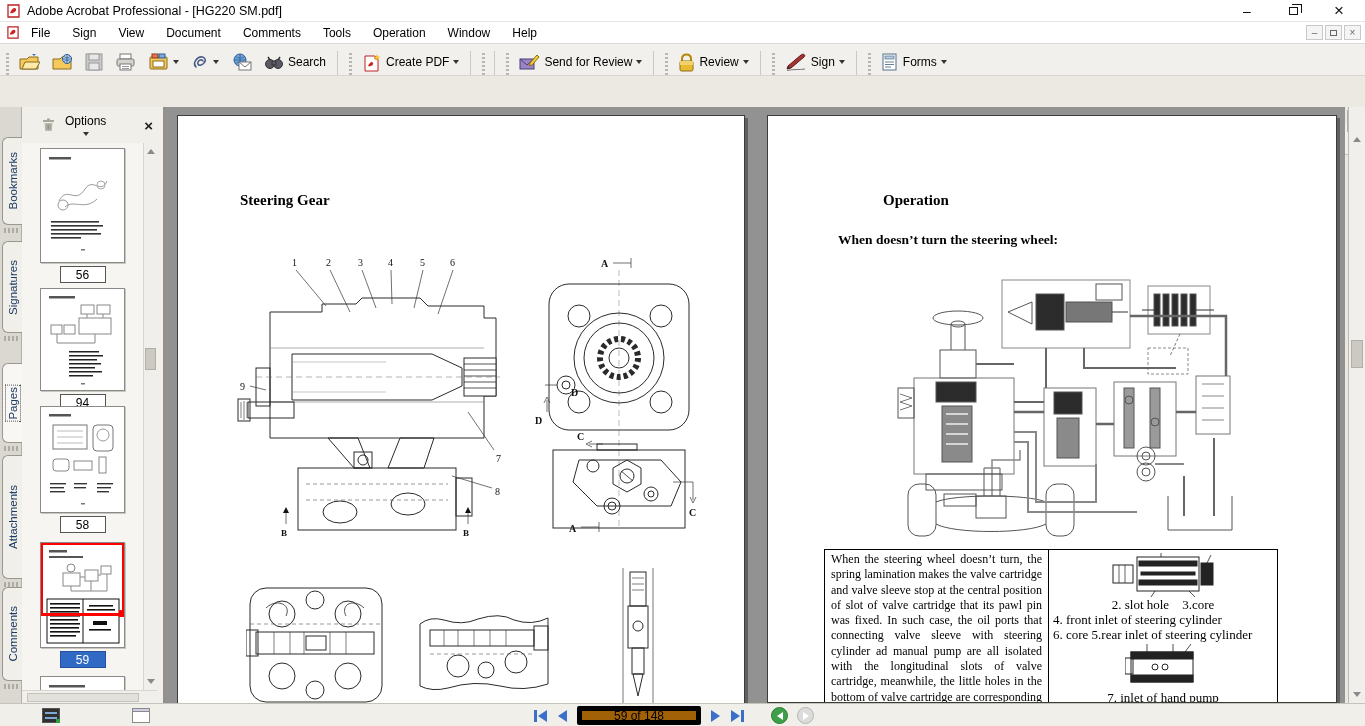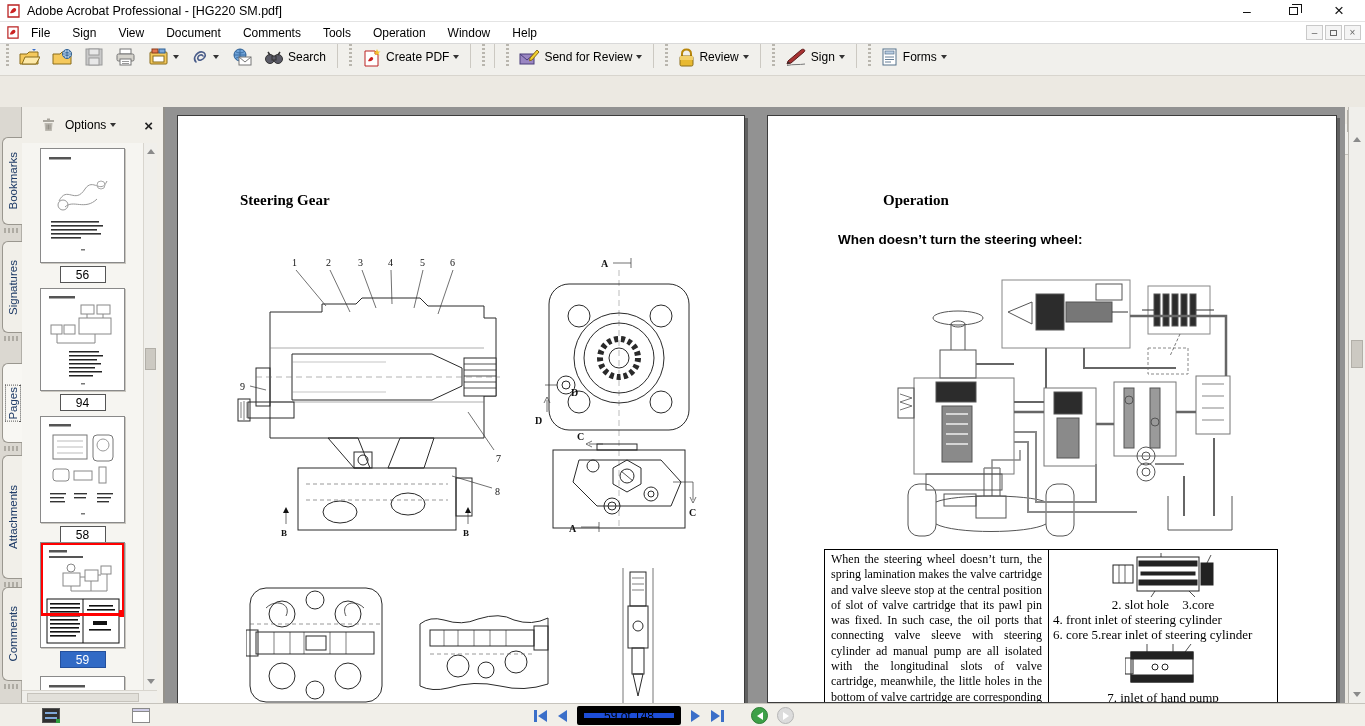--- a/index.html
+++ b/index.html
@@ -20,21 +20,21 @@
     border:1px solid #111; border-bottom:none; border-left:none; background:transparent;}
   
   .menubar { position:absolute; top:22px; left:0; width:1365px; height:22px; background:#fff;
     display:flex; align-items:center; border-bottom:1px solid #d9d9d9;}
   .menubar .mitem { padding:2px 11px; cursor:default; }
   .childctl { margin-left:auto; display:flex; gap:2px; padding-right:4px;}
   .childctl .cbtn { width:17px; height:15px; border:1px solid #c9c9c9; background:#f4f4f4; color:#666;
     font-size:10px; display:flex; align-items:center; justify-content:center;}
   .restore-sm { width:7px; height:6px; border:1px solid #666; position:relative;}
   
-  .tb { position:absolute; left:0; width:1365px; background:#f1f0ec; display:flex; align-items:flex-start;}
+  .tb { position:absolute; left:0; width:1365px; background:#f1f0ec; display:flex; align-items:flex-end;}
   .tb1 { top:44px; height:32px; border-bottom:1px solid #d8d5ce;}
   .tb2 { top:76px; height:31px; border-bottom:1px solid #c6c3bc;margin-top:48px;}
   .grip { width:6px; height:22px; margin:0 4px 0 6px;
     background:repeating-linear-gradient(#b9b6ae 0 2px, transparent 2px 4px); width:3px;}
   .sep { width:1px; height:24px; background:#ccc9c2; margin:0 5px;}
   .tbtn { height:26px; display:flex; align-items:center; gap:4px; padding:0 5px; border:1px solid transparent;
     border-radius:2px; cursor:default; white-space:nowrap;}
   .tbtn.active { border:1px solid #888; background:#e3e1da; box-shadow:inset 1px 1px 2px rgba(0,0,0,.18);}
   .caret { width:0; height:0; border-left:3px solid transparent; border-right:3px solid transparent;
     border-top:4px solid #333; }
@@ -52,21 +52,21 @@
     border-right:none; border-radius:6px 0 0 6px; display:flex; align-items:center; justify-content:center; cursor:default;}
   .vtab span { writing-mode:vertical-rl; transform:rotate(180deg); font-size:11.5px; color:#1d3a66;}
   .vtab.sel { background:#f8f7f3; }
   .vtab.sel span { outline:1px dotted #555; outline-offset:1px; }
   .ridge { position:absolute; left:4px; width:14px; height:5px;
     background:repeating-linear-gradient(90deg,#aeaba3 0 2px, transparent 2px 4px);}
   
   .panel { position:absolute; left:22px; top:0; width:143px; height:596px; background:#f1efe9;
     border-right:2px solid #94918a;}
   .panel-head { height:36px; display:flex; align-items:center; gap:10px; padding:0 10px 0 20px;}
-  .panel-head .opts { display:flex; align-items:center; gap:4px; cursor:default;}
+  .panel-head .opts { display:flex; align-items:center; gap:4px; cursor:default;flex-direction:column;}
   .panel-head .closex { margin-left:auto; font-size:15px; font-weight:bold; color:#222; cursor:default;}
   .thumb-area { position:absolute; top:36px; left:0; width:121px; height:547px; background:#f6f5f1; overflow:hidden;}
   .vscroll { position:absolute; top:36px; left:121px; width:14px; height:547px; background:#f0efeb; border-left:1px solid #d8d5ce;}
   .vscroll .thumbbar { position:absolute; left:1px; width:11px; background:#ccc9c2; border:1px solid #b2afa8;}
   .chev { width:0; height:0; border-left:4px solid transparent; border-right:4px solid transparent; margin:0 auto;}
   .chev.up { border-bottom:5px solid #8a8a8a; margin-top:6px;}
   .chev.dn { border-top:5px solid #8a8a8a; position:absolute; bottom:6px; left:3px;}
   .hscroll { position:absolute; left:0; top:583px; width:135px; height:13px; background:#f0efeb; border-top:1px solid #d8d5ce;}
   .hscroll .hthumb { position:absolute; left:5px; top:2px; width:112px; height:9px; background:#e2e0da; border:1px solid #c6c3bc;}
   .thumb { position:absolute; left:18px; width:85px; cursor:default;border-radius:15px;}
@@ -76,21 +76,21 @@
   .tlabel.sel { background:#316ac5; color:#fff; border-color:#24509c;}
   .viewrect { position:absolute; left:-1px; top:-1px; width:85px; height:74px; border:3px solid #f00;}
   .viewrect .handle { position:absolute; right:-4px; bottom:-4px; width:7px; height:7px; background:#f00;}
   
   .docarea { position:absolute; left:165px; top:0; width:1180px; height:596px; background:#929292; overflow:hidden;}
   .page { position:absolute; top:8px; background:#fff; border:1px solid #3c3c3c;
     box-shadow:3px 3px 0 rgba(35,35,35,.45); overflow:hidden;}
   .pageL { left:12px; width:568px; height:720px;}
   .pageR { left:602px; width:570px; height:588px;}
   .doc-h { position:absolute; font-family:"Liberation Serif", serif; font-weight:bold; font-size:15px;}
-  .doc-sub { position:absolute; font-family:Liberation Sans, sans-serif; font-weight:bold; font-size:13.5px;}
+  .doc-sub { position:absolute; font-family:Liberation Serif, serif; font-weight:bold; font-size:13.5px;}
   .docsvg { position:absolute; }
   .docsvg text { font-family:"Liberation Serif", serif; fill:#111; }
   .textbox { position:absolute; left:56px; top:433px; width:454px; height:240px; border:1px solid #000; display:flex; background:#fff;}
   .textbox .col1 { width:224px; border-right:1px solid #000; padding:2px 6px;
     font-family:"Liberation Serif", serif; font-size:12px; line-height:15.3px; text-align:justify;}
   .textbox .col2 { flex:1; padding:1px 4px 0; font-family:"Liberation Serif", serif; font-size:13px; line-height:15px;}
   .col2 .pl { display:block; }
   .pl.c { text-align:center; white-space:pre; }
   .col2 svg { display:block; margin:2px auto 0; }
   
@@ -100,21 +100,21 @@
   .tri-blk { width:0; height:0; border-top:5px solid transparent; border-bottom:5px solid transparent; border-left:8px solid #000;}
   .docscroll .thumbbar { position:absolute; left:2px; top:233px; width:12px; height:28px; background:#ccc9c2; border:1px solid #b2afa8;}
   
   .statusbar { position:absolute; top:703px; left:0; width:1365px; height:23px; background:#f1efe9; border-top:1px solid #c6c3bc;}
   .navgrp { position:absolute; left:533px; top:2px; display:flex; align-items:center; gap:9px;}
   .navbtn { display:flex; align-items:center; gap:1px; padding:1px; cursor:default;}
   .tri { width:0; height:0; border-top:6px solid transparent; border-bottom:6px solid transparent;}
   .tri.r { border-left:9px solid #3b6fc9;}
   .tri.l { border-right:9px solid #3b6fc9;}
   .bar { width:3px; height:12px; background:#3b6fc9;}
-  .pagefield { width:104px; height:19px; border:7px solid #000000; border-radius:2px; background:#1d4ed8;
+  .pagefield { width:124px; height:19px; border:5px solid #000000; border-radius:2px; background:#a16207;
     text-align:center; font-size:12px; font-family:"Liberation Sans",sans-serif;}
   .circbtn { width:17px; height:17px; border-radius:50%; display:flex; align-items:center; justify-content:center;}
   .circbtn.back { background:#3da048; border:1px solid #2e7d36;}
   .circbtn.fwd { background:#dcdcdc; border:1px solid #b5b5b5;}
   .tri-sm-l { width:0;height:0;border-top:4px solid transparent;border-bottom:4px solid transparent;border-right:6px solid #fff;}
   .tri-sm-r { width:0;height:0;border-top:4px solid transparent;border-bottom:4px solid transparent;border-left:6px solid #fff;}
   .mini { position:absolute; top:4px; width:18px; height:15px; cursor:default;}
   .mini.scr { left:42px; background:#303030; border:1px solid #555;}
   .mini.scr i { display:block; margin:3px 2px 0; height:2px; background:#7fa8d9;}
   .mini.scr::after { content:""; position:absolute; right:-1px; bottom:-1px; width:4px; height:4px; background:#2e9e3f;}
@@ -467,21 +467,21 @@
                 <rect x="28" y="86" width="24" height="1.5"></rect>
               </g>
             <rect x="40" y="94" width="4" height="1.5" fill="#777"></rect>
             </svg>
         </div>
         <div class="tlabel">
             <span>94</span>
           </div>
       </div>
 
-      <div class="thumb" style="top:273px;">
+      <div class="thumb" style="top:263px;">
         <div class="tpage" style="height:107px;">
           <svg width="83" height="105" viewBox="0 0 83 105">
             <rect x="8" y="7" width="22" height="2.5" fill="#555"></rect>
             <rect x="12" y="18" width="34" height="24" fill="none" stroke="#777"></rect>
             <path d="M16,24 H42 M16,30 H42 M16,36 H42" stroke="#aaa" stroke-width=".8"></path>
             <rect x="52" y="18" width="20" height="26" rx="4" fill="none" stroke="#777"></rect>
             <circle cx="62" cy="28" r="6" fill="none" stroke="#999"></circle>
             <rect x="12" y="52" width="16" height="12" rx="3" fill="none" stroke="#888"></rect>
             <rect x="33" y="54" width="18" height="9" fill="none" stroke="#888"></rect>
             <rect x="58" y="50" width="7" height="16" fill="none" stroke="#888"></rect>

